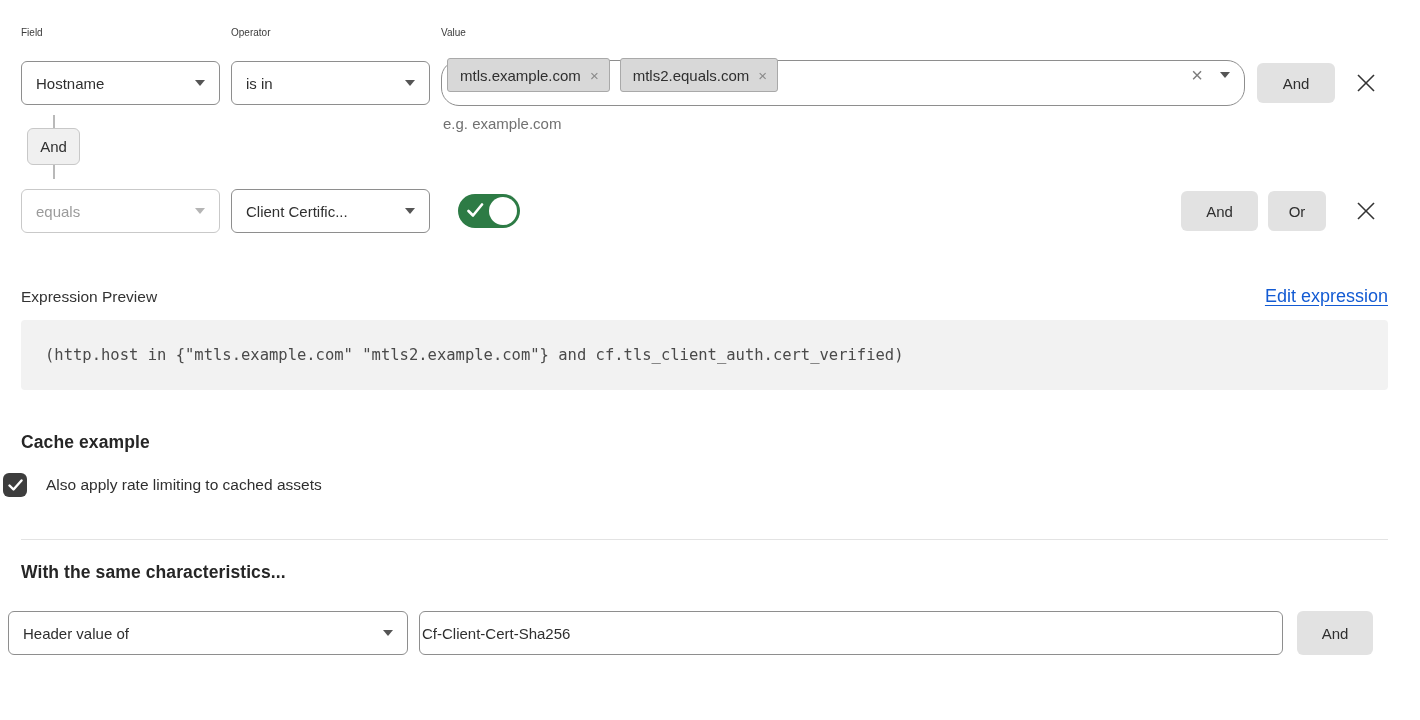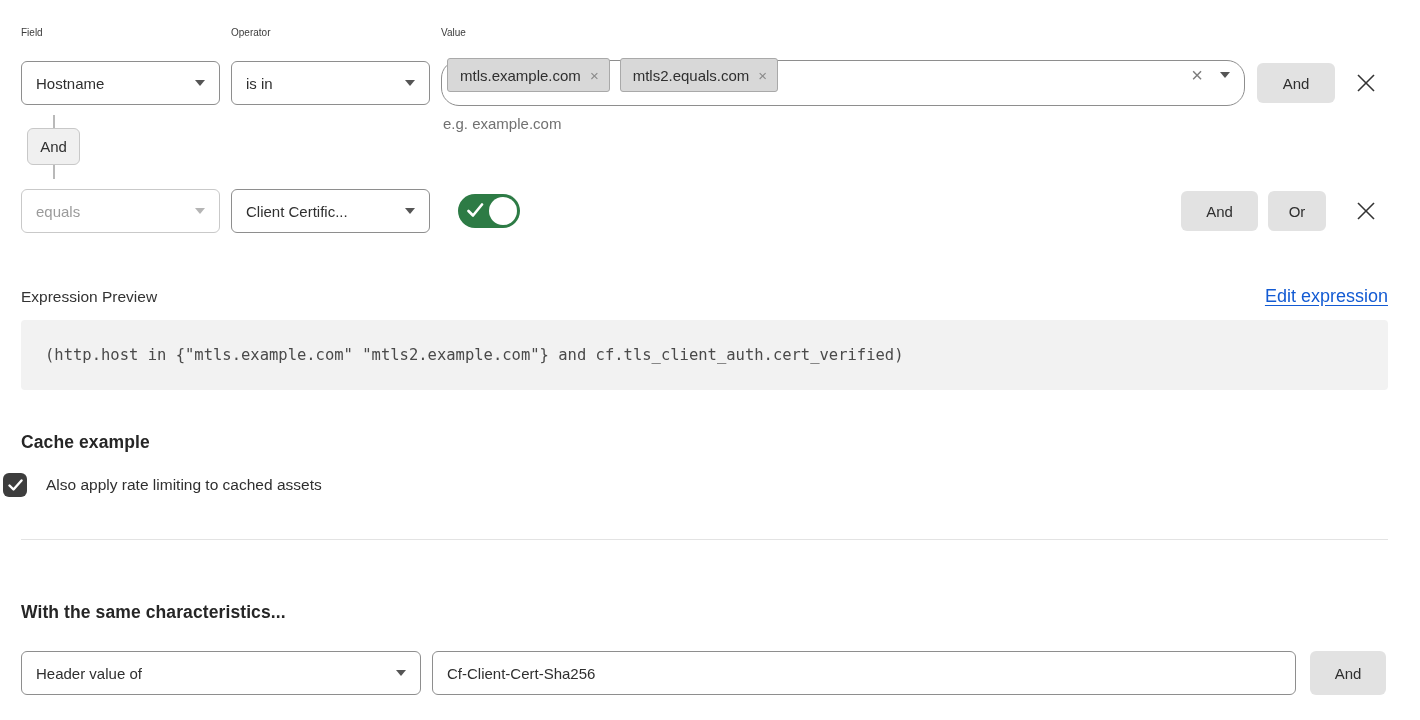--- a/index.html
+++ b/index.html
@@ -13,21 +13,21 @@
   .page { width: 1420px; height: 720px; }
 
   h1.section-title {
     font-size: 17.5px;
     font-weight: 700;
     color: #262626;
     letter-spacing: 0.1px;
   }
   #title-match { margin: 22px 32px 0 21px; }
   #title-cache { margin: 42px 32px 0 21px; }
-  #title-chars { margin: 62px 32px 0 21px; }
+  #title-chars { margin: 22px 32px 0 21px; }
 
   .col-labels {
     display: flex;
     margin: 27px 32px 0 21px;
     color: #3c3c3c;
     font-size: 10px;
   }
   .col-labels .lbl { width: 210px; }
 
   .rule-row {
@@ -245,30 +245,30 @@
   .divider {
     height: 1px;
     background: #e3e3e3;
     margin: 42px 0 0 21px;
     width: 1367px;
   }
 
   .chars-row {
     display: flex;
     align-items: center;
-    margin: 28px 0 0 21px;
+    margin: 28px 0 0 8px;
     height: 44px;
   }
   .w-char-sel { width: 400px; margin-right: 11px; height: 44px; }
   .text-input {
     width: 864px;
     height: 44px;
     border: 1px solid #8e8e8e;
     border-radius: 6px;
-    padding: 0 14px;
+    padding: 0 2px;
     font-size: 15px;
     font-family: inherit;
     color: #2f2f2f;
     margin-right: 14px;
     outline: none;
   }
 </style>
 </head>
 <body>
 

